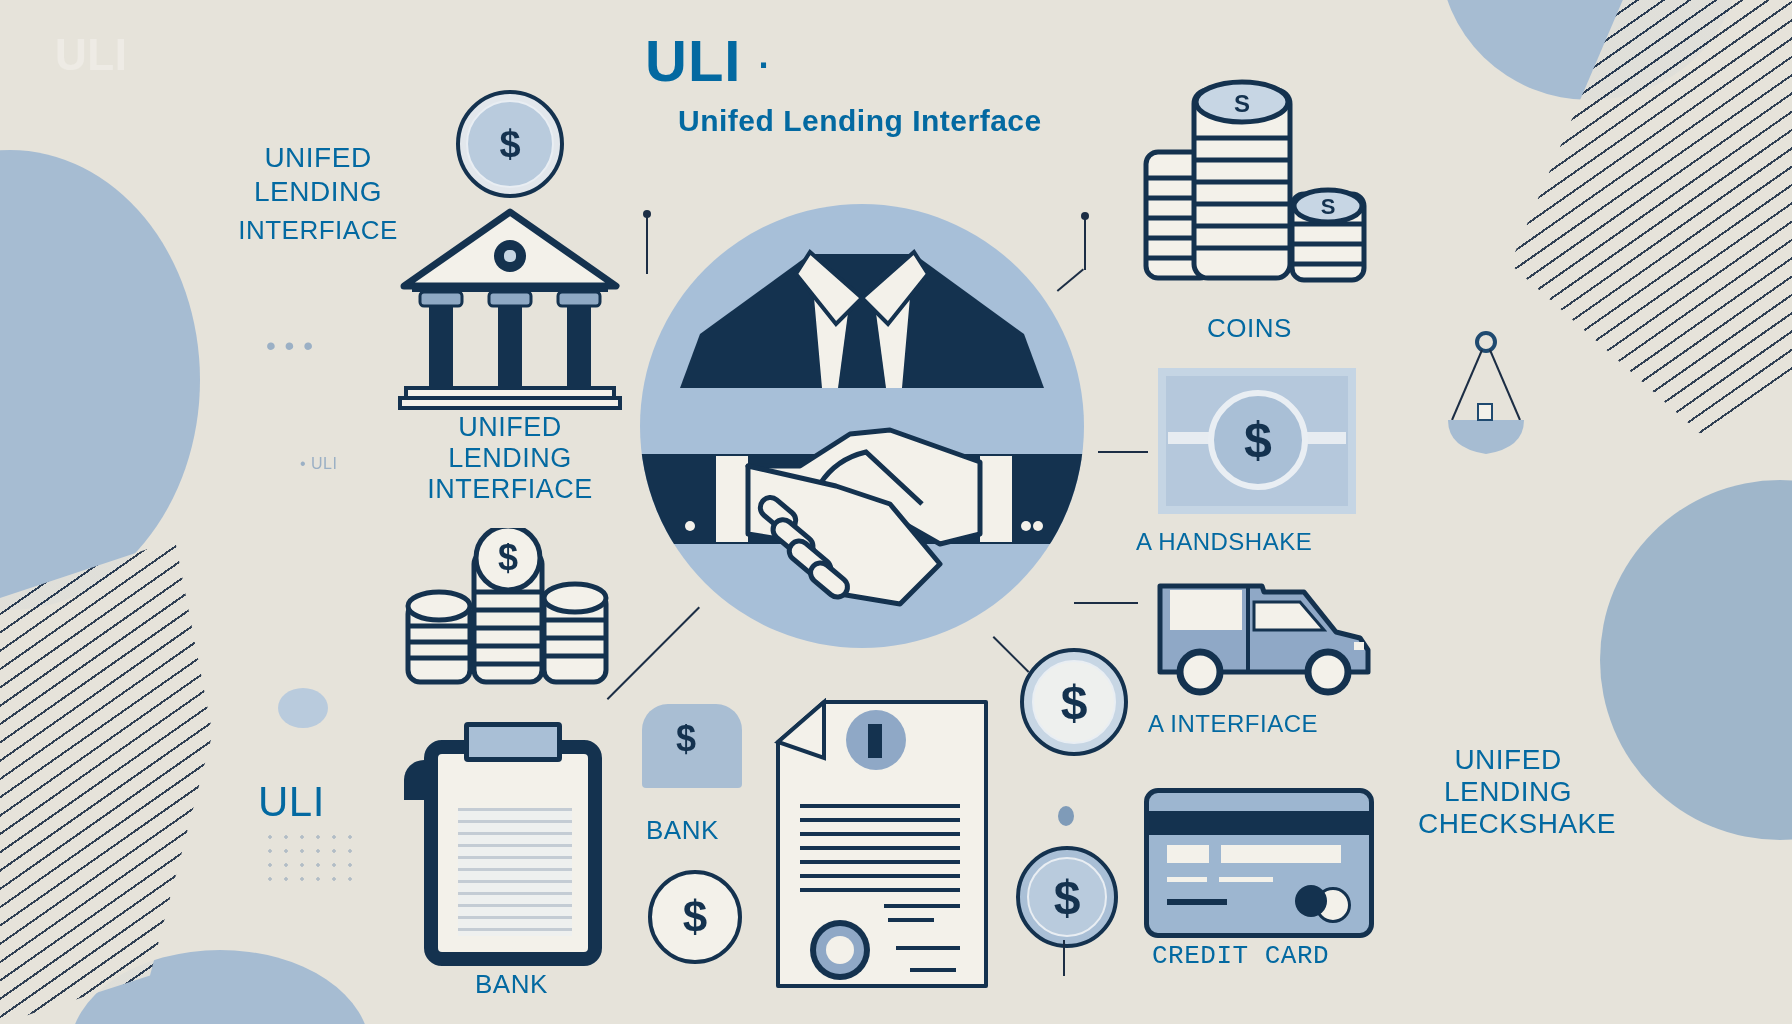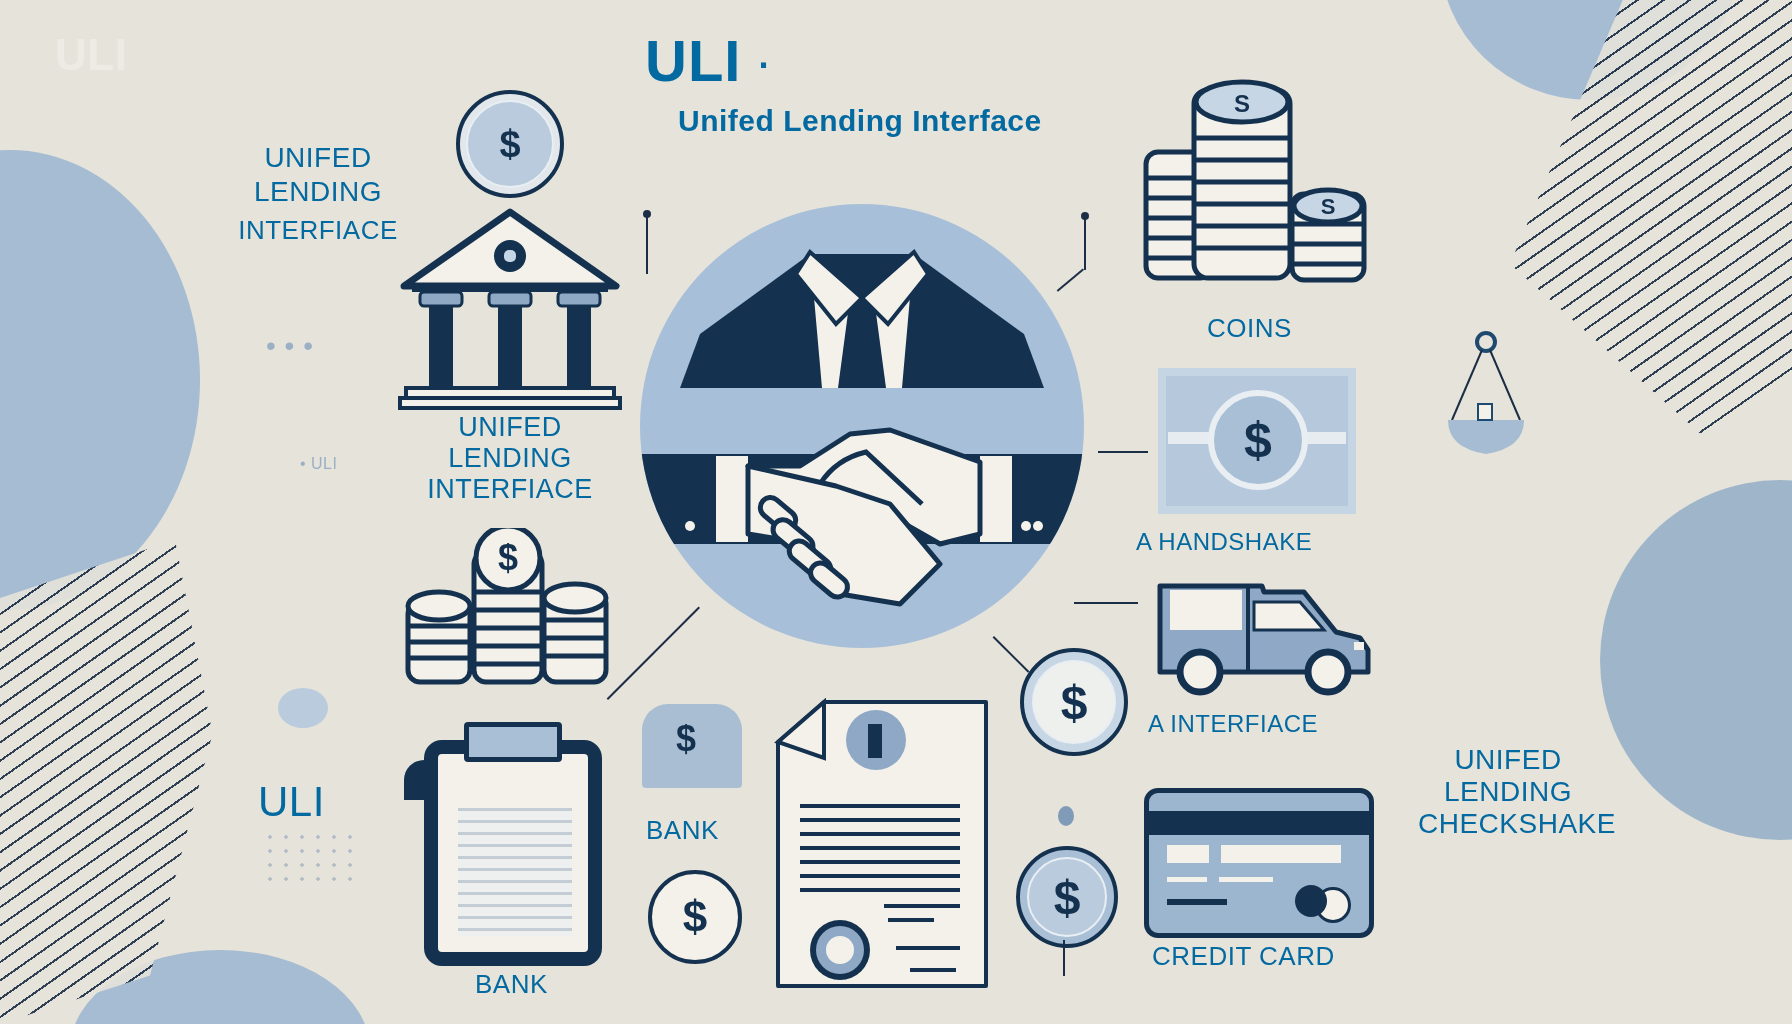--- a/index.html
+++ b/index.html
@@ -210,21 +210,21 @@
 <div class="abs" style="left:1144px; top:788px; width:220px; height:140px; border:5px solid #14324f; border-radius:14px; background:#9db6d0; overflow:hidden;">
   <div class="abs" style="left:0; top:18px; width:220px; height:24px; background:#14324f;"></div>
   <div class="abs" style="left:18px; top:52px; width:42px; height:18px; background:#f3f1ea;"></div>
   <div class="abs" style="left:72px; top:52px; width:120px; height:18px; background:#f3f1ea;"></div>
   <div class="abs" style="left:18px; top:84px; width:40px; height:5px; background:#f3f1ea;"></div>
   <div class="abs" style="left:70px; top:84px; width:54px; height:5px; background:#f3f1ea;"></div>
   <div class="abs" style="left:18px; top:106px; width:60px; height:6px; background:#14324f;"></div>
   <div class="abs" style="left:166px; top:94px; width:30px; height:30px; border-radius:50%; background:#f3f1ea; border:3px solid #14324f;"></div>
   <div class="abs" style="left:146px; top:92px; width:32px; height:32px; border-radius:50%; background:#14324f;"></div>
 </div>
-<div class="label small-lbl" style="left:1152px; top:942px; font-size:26px;">CREDIT CARD</div>
+<div class="label small-lbl" style="left:1152px; top:942px; font-size:26px;font-family:Liberation Mono, monospace;">CREDIT CARD</div>
 
 <div class="label stack3" style="left:1418px; top:744px; width:180px;">
   <div>UNIFED</div>
   <div>LENDING</div>
   <div>CHECKSHAKE</div>
 </div>
 
 <svg class="abs" style="left:1446px; top:330px;" width="80" height="128" viewBox="0 0 80 128">
   <circle cx="40" cy="12" r="9" fill="none" stroke="#1f4a70" stroke-width="4"></circle>
   <line x1="36" y1="20" x2="6" y2="90" stroke="#1c2e45" stroke-width="2"></line>

